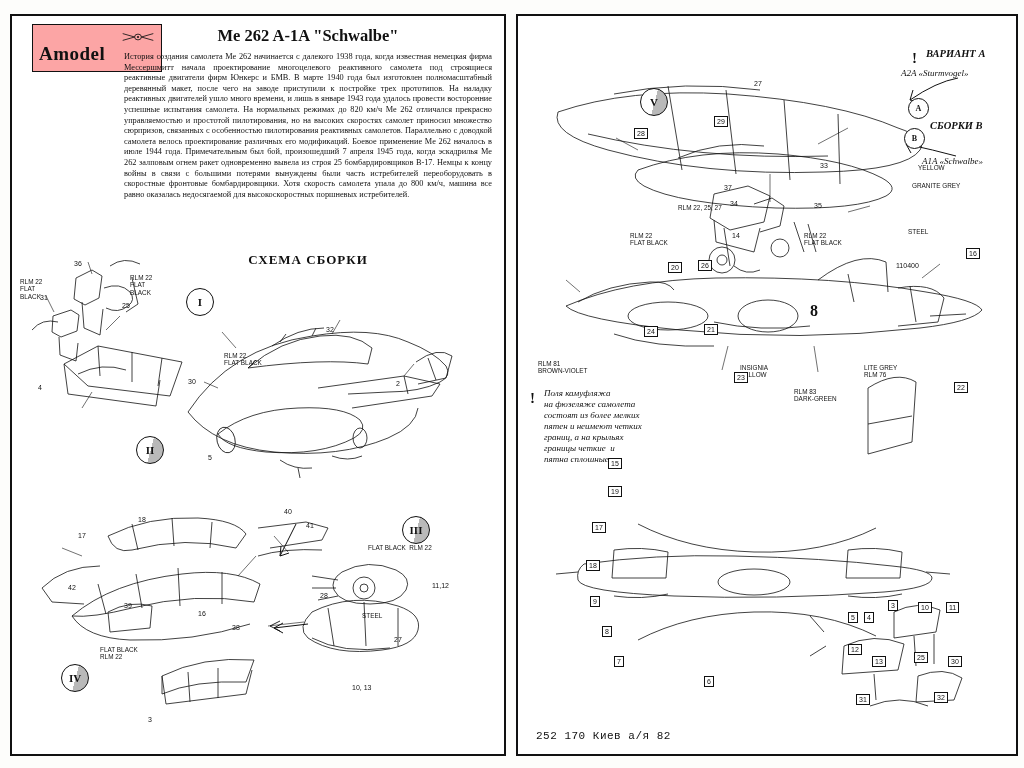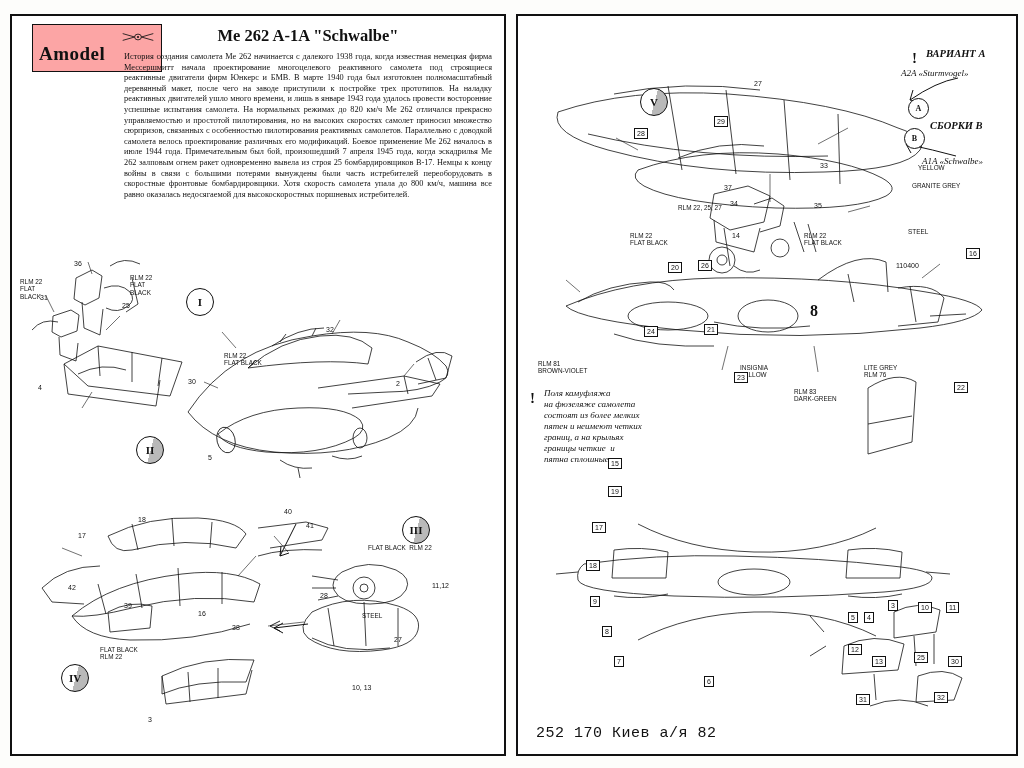--- a/index.html
+++ b/index.html
@@ -101,21 +101,21 @@
   .hand-b{
     position:absolute;
     font-family:"Liberation Serif", serif;
     font-weight:bold;font-style:italic;
     font-size:10.5px;line-height:12px;
     color:#111;white-space:pre;
   }
   .footer{
     position:absolute;left:18px;bottom:12px;
     font-family:"Liberation Mono", monospace;
-    font-size:15px;letter-spacing:.5px;
+    font-size:11px;letter-spacing:.5px;
   }
   svg{display:block;}
   .art{position:absolute;left:0;top:0;}
   .excl{
     position:absolute;
     font-family:"Liberation Serif", serif;
     font-weight:bold;font-size:15px;
   }
   .circlet{
     position:absolute;width:19px;height:19px;border-radius:50%;
@@ -136,20 +136,21 @@
       <svg class="logo-prop" viewBox="0 0 40 16">
         <ellipse cx="20" cy="8" rx="4" ry="3.4" fill="none" stroke="#111" stroke-width="1"></ellipse>
         <path d="M16 8 L2 4 M16 8 L2 12 M24 8 L38 4 M24 8 L38 12" stroke="#111" stroke-width="1" fill="none"></path>
         <circle cx="20" cy="8" r="1.2" fill="#111"></circle>
       </svg>
       <div class="logo-text">Amodel</div>
     </div>
 
     <div class="doc-title">Me 262 A-1A "Schwalbe"</div>
     <div class="body-text">История создания самолета Ме 262 начинается с далекого 1938 года, когда известная немецкая фирма Мессершмитт начала проектирование многоцелевого реактивного самолета под строящиеся реактивные двигатели фирм Юнкерс и БМВ. В марте 1940 года был изготовлен полномасштабный деревянный макет, после чего на заводе приступили к постройке трех прототипов. На наладку реактивных двигателей ушло много времени, и лишь в январе 1943 года удалось провести восторонние успешные испытания самолета. На нормальных режимах до 820 км/ч Ме 262 отличался прекрасно управляемостью и простотой пилотирования, но на высоких скоростях самолет приносил множество сюрпризов, связанных с особенностью пилотирования реактивных самолетов. Параллельно с доводкой самолета велось проектирование различных его модификаций. Боевое применение Ме 262 началось в июле 1944 года. Примечательным был бой, произошедший 7 апреля 1945 года, когда эскадрилья Ме 262 залповым огнем ракет одновременно вывела из строя 25 бомбардировщиков В-17. Немцы к концу войны в связи с большими потерями вынуждены были часть истребителей переоборудовать в скоростные фронтовые бомбардировщики. Хотя скорость самолета упала до 800 км/ч, машина все равно оказалась недосягаемой для высокоскоростных поршневых истребителей.</div>
+    <div class="assembly-head">СХЕМА СБОРКИ</div>
 
     <svg class="art" width="492" height="738" viewBox="0 0 492 738">
       <g fill="none" stroke="#111" stroke-width="0.8">
 
         <path d="M64 262 l16 -8 l10 6 l-3 22 l-14 7 l-11 -6 z"></path>
         <path d="M70 286 l2 26 l16 7 l3 -26"></path>
         <path d="M41 300 l18 -6 l8 5 l-2 16 l-16 6 l-9 -5 z"></path>
         <path d="M47 321 l1 18 l16 6 l2 -18"></path>
         <path d="M20 314 q10 -12 26 -8"></path>
         <path d="M92 272 q16 -6 26 4 q6 8 -2 14 q-10 8 -22 2"></path>

